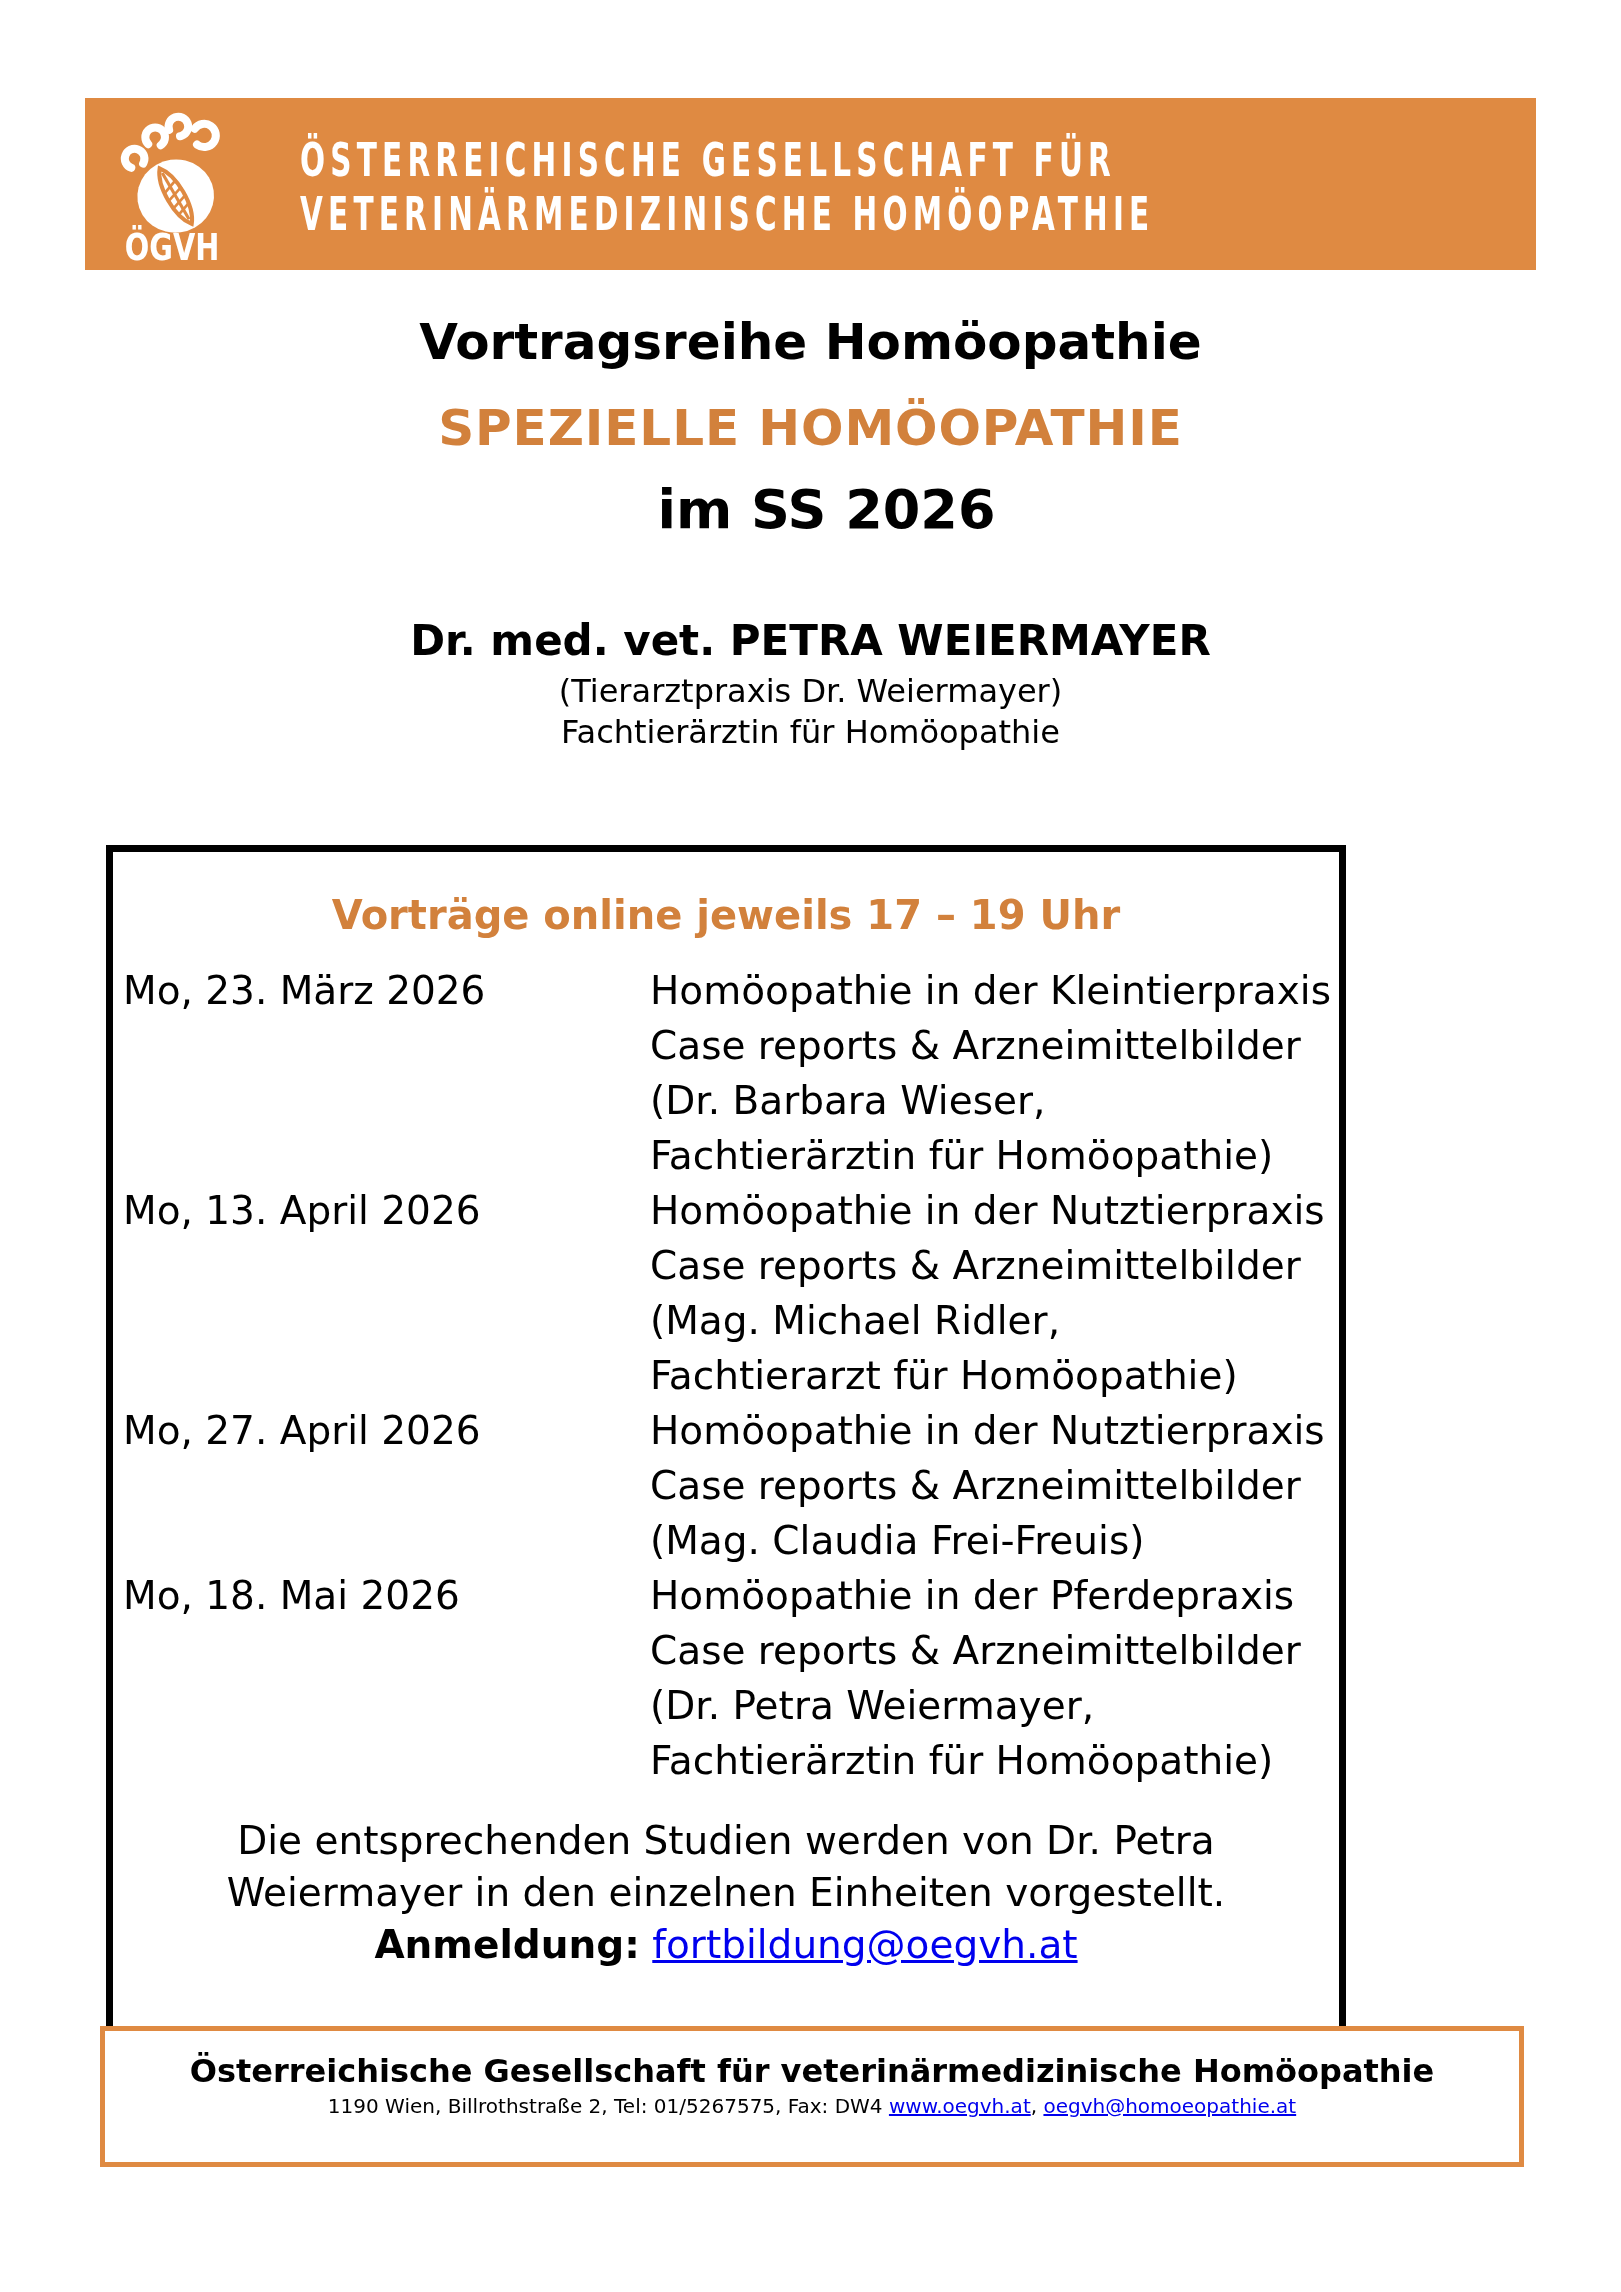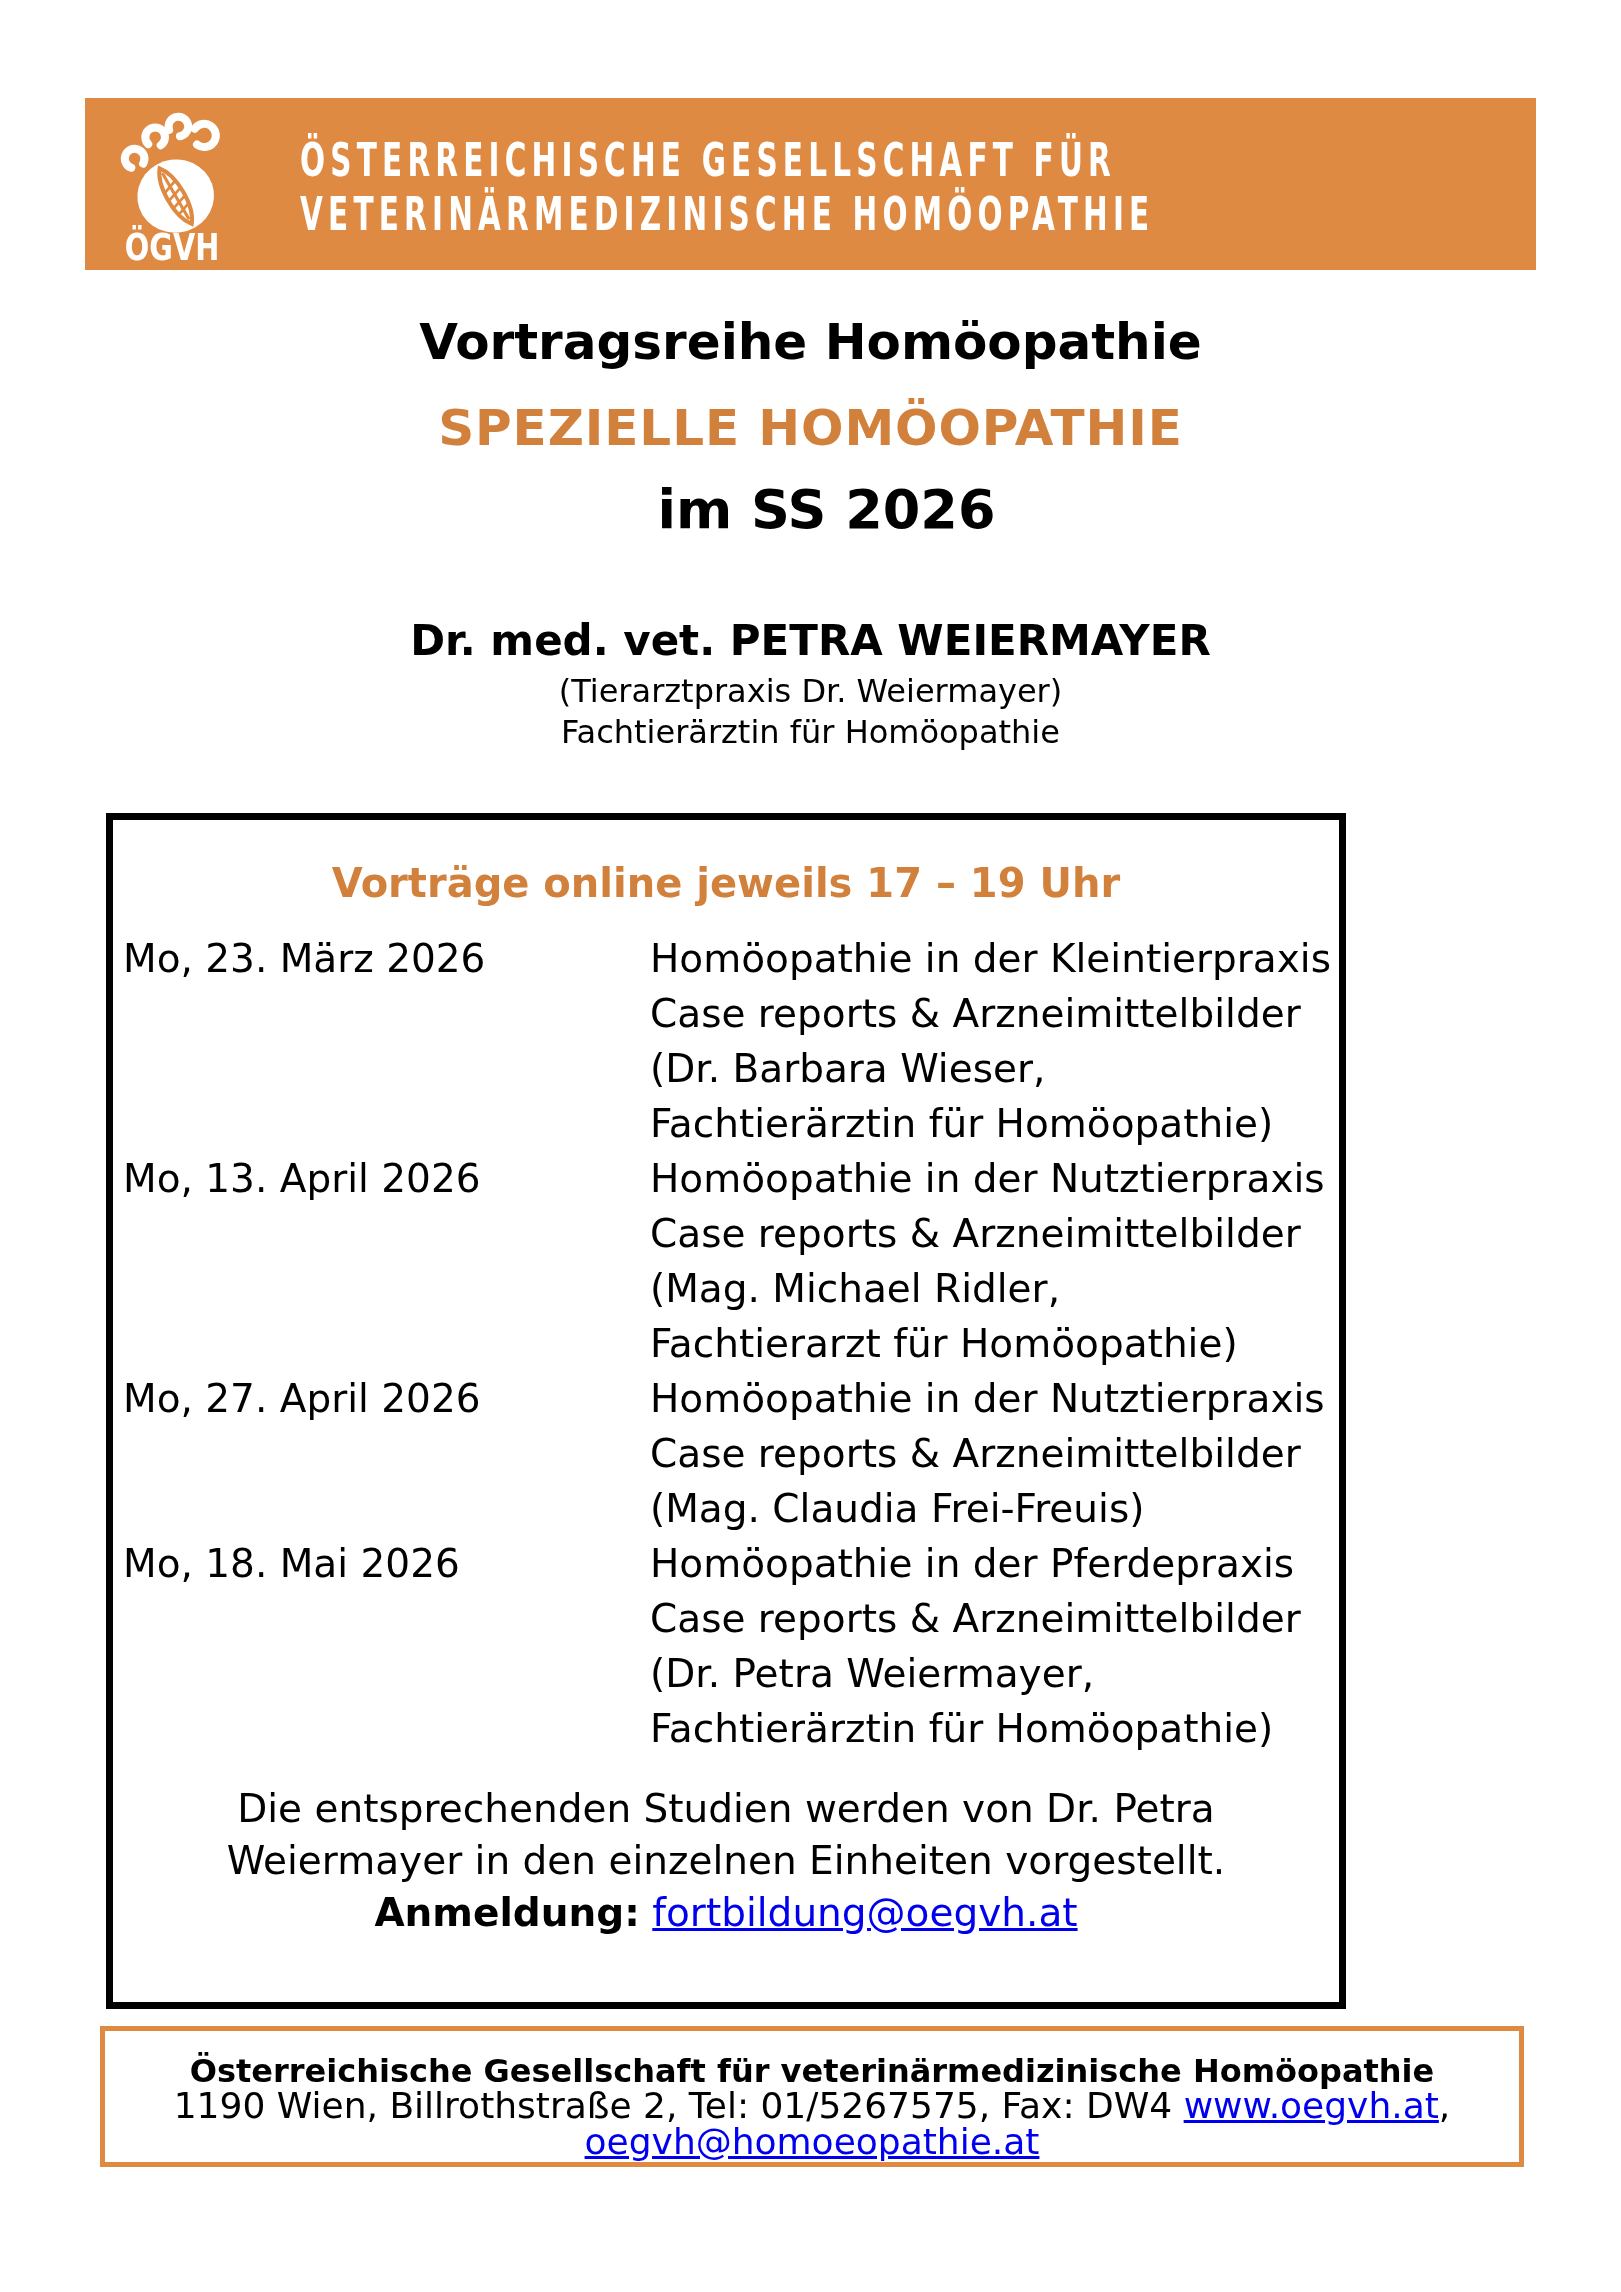--- a/index.html
+++ b/index.html
@@ -37,40 +37,40 @@
   
   .center-line{position:absolute;left:0;width:100%;text-align:center;white-space:nowrap;}
   .title-1{top:313px;font-size:50px;font-weight:bold;}
   .title-2{top:399px;font-size:50px;font-weight:bold;color:var(--orange-text);letter-spacing:0.9px;}
   .title-3{top:478px;font-size:54px;font-weight:bold;padding-left:32px;}
   .speaker-name{top:616px;font-size:42px;font-weight:bold;}
   .speaker-practice{top:672px;font-size:32px;}
   .speaker-qual{top:713px;font-size:32px;}
   
   .schedule-box{
-    position:absolute;left:106px;top:813px;width:1240px;height:1196px;
+    position:absolute;left:106px;top:845px;width:1240px;height:1196px;
     border:7.2px solid #000000;background:#ffffff;
   }
   .box-heading{margin-top:38px;text-align:center;
     font-size:40px;font-weight:bold;color:var(--orange-text);line-height:50px;}
   .schedule-list{margin-top:23px;}
   .srow{display:flex;font-size:39px;line-height:55px;}
   .sdate{flex:none;width:537px;padding-left:10px;white-space:nowrap;}
   .stopic{flex:1;}
   .note{margin-top:27px;text-align:center;font-size:39px;line-height:52px;}
   .reg-line{text-align:center;font-size:39px;line-height:52px;}
   .reg-label{font-weight:bold;text-align:center;}
   a.reg-link{color:var(--link-blue);text-decoration:underline;margin-left:12.5px;}
   
   .footer-box{
     position:absolute;left:100px;top:2026px;width:1424px;height:141px;
     border:5.4px solid var(--orange);background:#ffffff;text-align:center;
   }
   .footer-heading{margin-top:23px;font-size:32px;font-weight:bold;line-height:34px;}
-  .footer-line{font-size:36px;line-height:36px;}
+  .footer-line{font-size:20px;line-height:36px;}
   a.footer-link{color:var(--link-blue);text-decoration:underline;}
 </style>
 </head>
 <body>
 
 <div class="page">
 
   <div class="banner">
     <div class="logo">
       <svg width="116" height="163" viewBox="0 0 130 182">

